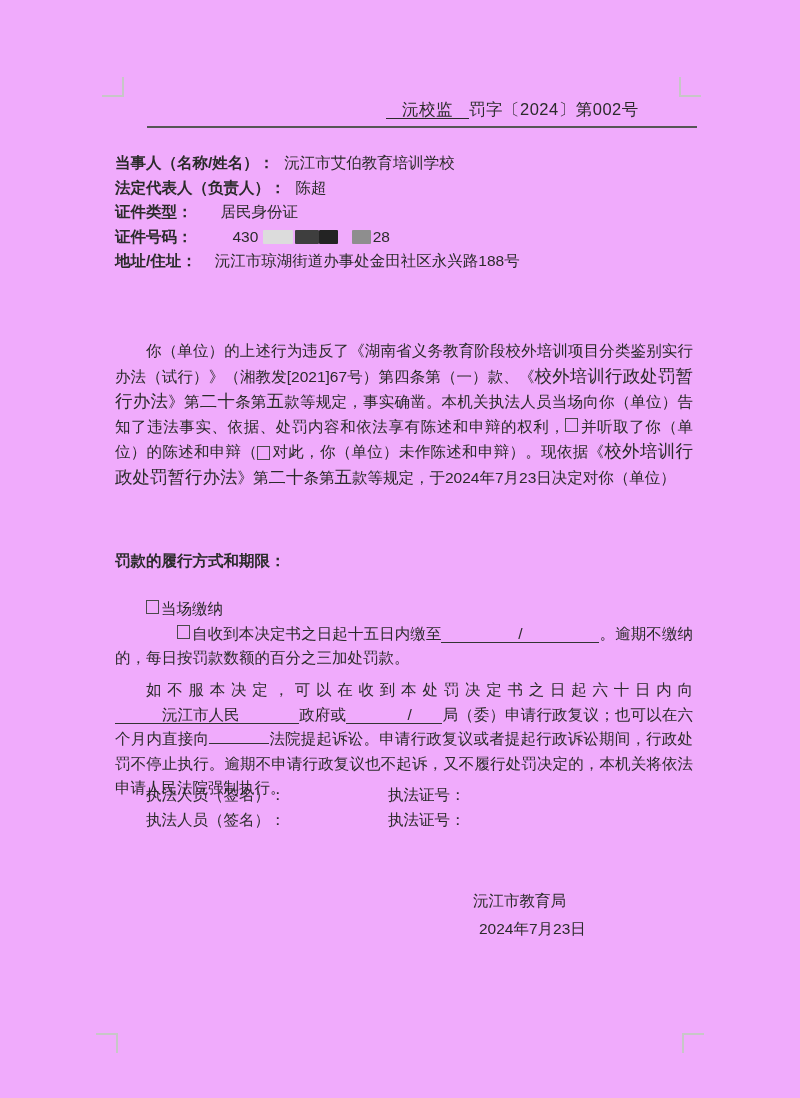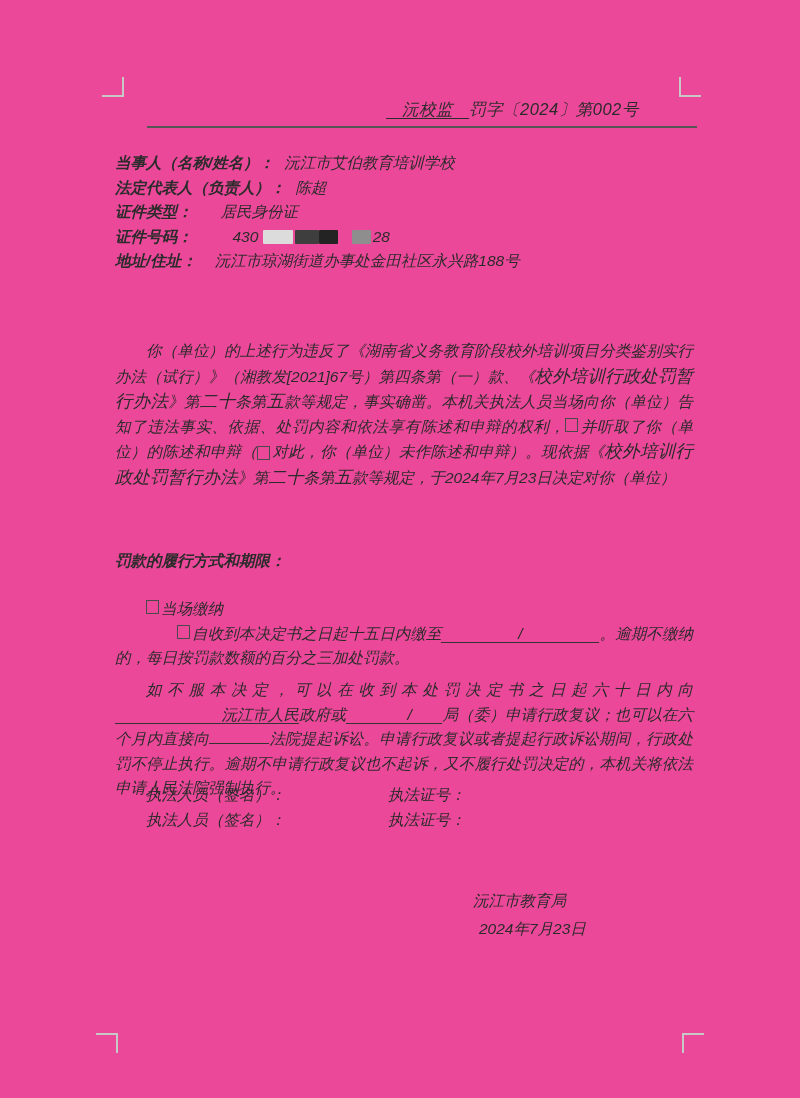--- a/index.html
+++ b/index.html
@@ -5,21 +5,21 @@
   html,body{margin:0;padding:0;}
   body{
     width:800px;height:1098px;
     background:#fdfdfd;
     position:relative;
     overflow:hidden;
     font-family:"Liberation Sans","DejaVu Sans",sans-serif;
     color:#2b2b2b;
     -webkit-font-smoothing:antialiased;
   }
-  .page{position:absolute;inset:0;background:#ec4899;font-style:italic;}
+  .page{position:absolute;inset:0;background:#f0abfc;}
   
   .crop{position:absolute;width:20px;height:18px;}
   .crop.tl{left:102px;top:77px;border-right:2px solid #c7c7c7;border-bottom:2px solid #c7c7c7;}
   .crop.tr{left:679px;top:77px;border-left:2px solid #c7c7c7;border-bottom:2px solid #c7c7c7;}
   .crop.bl{left:96px;top:1033px;border-right:2px solid #c7c7c7;border-top:2px solid #c7c7c7;}
   .crop.br{left:682px;top:1033px;border-left:2px solid #c7c7c7;border-top:2px solid #c7c7c7;}
 
   .docnum{position:absolute;top:99px;left:386px;font-size:16.5px;letter-spacing:.5px;white-space:nowrap;}
   .docnum .u{border-bottom:1.5px solid #2b2b2b;padding:0 16px;}
   .rule{position:absolute;top:126px;left:147px;width:550px;height:2px;background:#565656;}
@@ -28,21 +28,21 @@
   .just{text-align:justify;}
   .indent{text-indent:31px;}
   b,.b{font-weight:bold;}
   .row .lab{font-weight:bold;text-align:center;}
   .row .val{margin-left:10px;}
   .fill{font-size:17.5px;}
 
   .blank{display:inline-block;border-bottom:1.5px solid #333;text-align:center;line-height:17px;}
   .blank.fine{width:56px;}
   .blank.pay{width:158px;}
-  .blank.gov{width:168px;text-align:right;padding-left:16px;}
+  .blank.gov{width:168px;text-align:left;padding-left:16px;}
   .blank.slash{width:96px;}
   .blank.court{width:60px;}
 
   .cb{display:inline-block;width:13px;height:13px;border:1.5px solid #4a4a4a;vertical-align:-1px;
       text-align:center;line-height:12px;font-size:12px;margin-right:7px;}
   .cb.inline{width:11px;height:12px;margin:0 2px 0 0;vertical-align:0;}
   .cb .mk{font-size:12px;}
 
   .redact{display:inline-block;height:14px;vertical-align:-2px;margin-right:2px;border-radius:1px;}
   .r1{width:30px;}.r2{width:24px;margin-right:0;}.r3{width:19px;margin-right:14px;}.r4{width:19px;}

